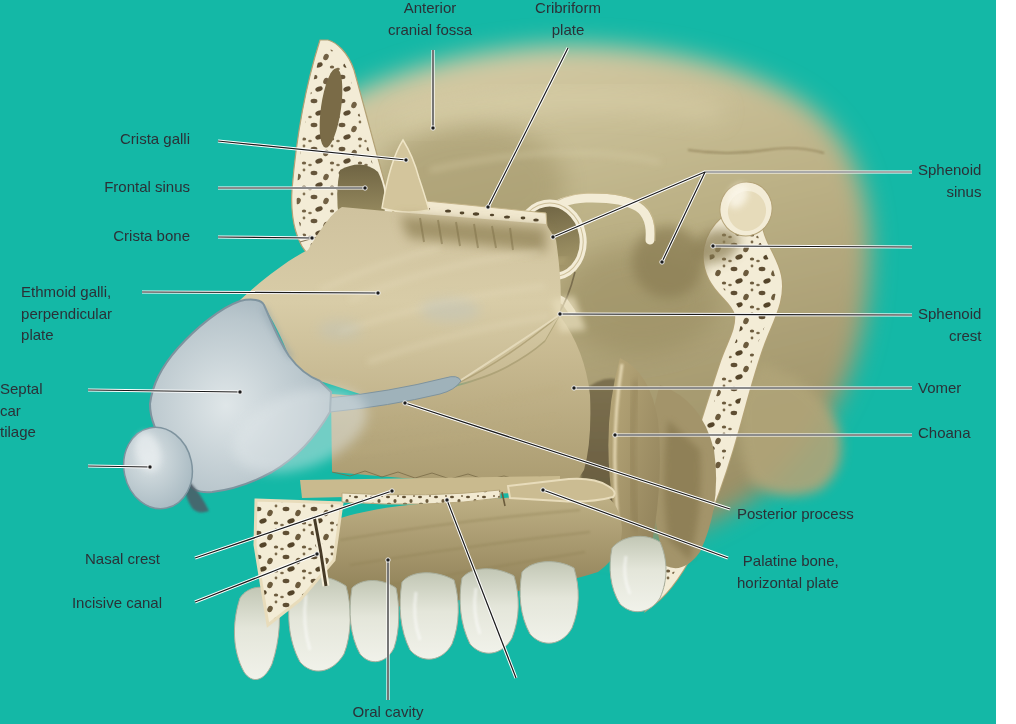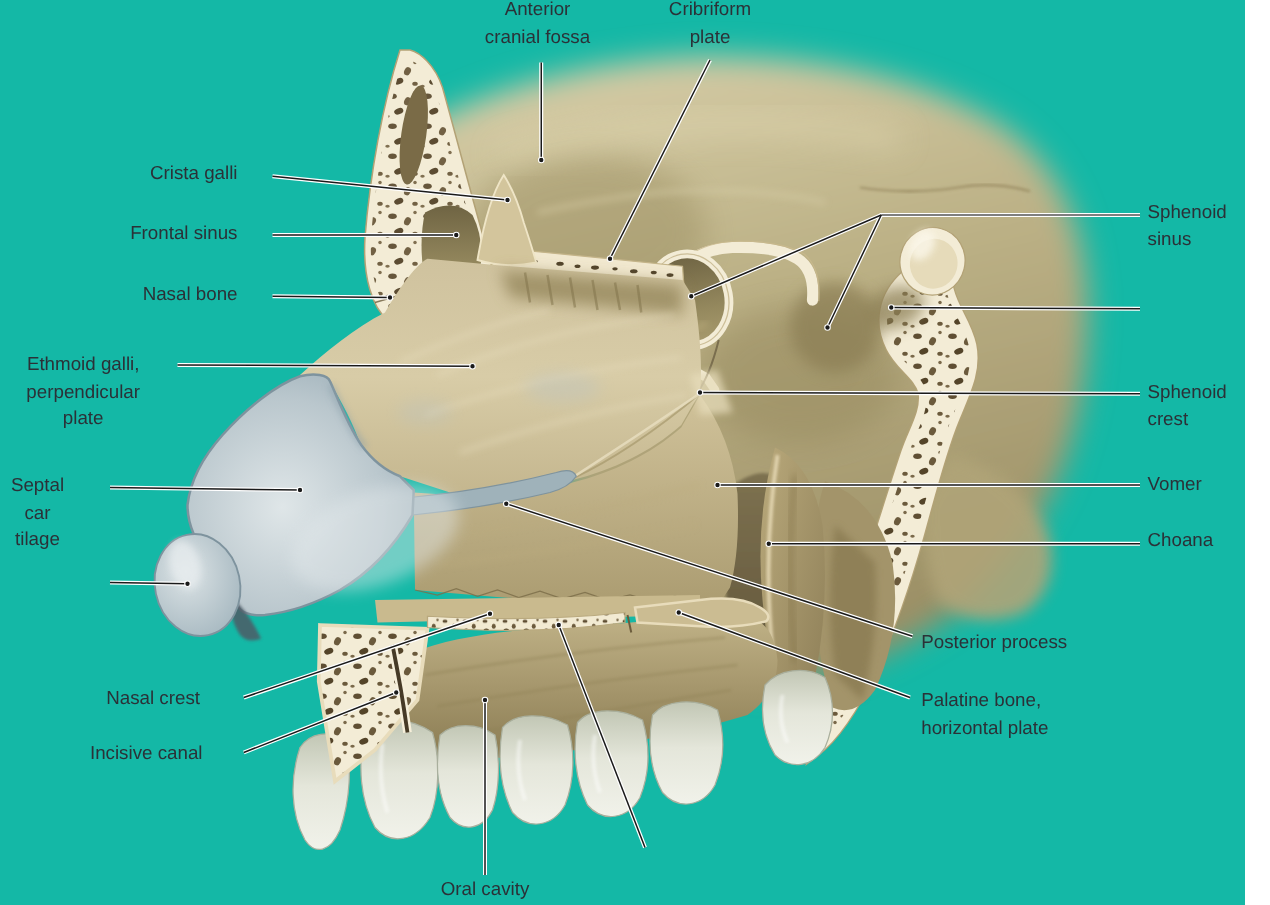--- a/index.html
+++ b/index.html
@@ -1,21 +1,21 @@
 <!DOCTYPE html>
 <html><head>
 <meta charset="utf-8">
 <style>
   html,body{margin:0;padding:0;background:#ffffff;}
   #fig{position:relative;width:996px;height:724px;background:#14b8a6;overflow:hidden;
        font-family:"Liberation Sans",sans-serif;}
   #art{position:absolute;left:0;top:0;}
   .label{position:absolute;font-size:15px;line-height:21.5px;color:#2b3137;
-         white-space:pre-line;}
-  .r{text-align:center;}
+         white-space:pre-line;text-align:right;}
+  .r{text-align:left;}
   .c{text-align:center;}
 </style>
 </head>
 <body>
 
 <div id="fig" aria-label="Nasal septum and bony nasal cavity, parasagittal section">
 
 <svg id="art" width="1016" height="724" viewBox="0 0 1016 724">
   <defs>
     <filter id="b1" x="-30%" y="-30%" width="160%" height="160%">
@@ -336,21 +336,21 @@
     </g>
   </g>
 </svg>
 
 <div class="label c" style="left:355px;top:-3px;width:150px">Anterior
 cranial fossa</div>
 <div class="label c" style="left:508px;top:-3px;width:120px">Cribriform
 plate</div>
 <div class="label r" style="right:806px;top:128px">Crista galli</div>
 <div class="label r" style="right:806px;top:176px">Frontal sinus</div>
-<div class="label r" style="right:806px;top:225px">Nasal bone</div>
+<div class="label r" style="right:806px;top:225px">Crista bone</div>
 <div class="label r" style="right:884px;top:281px">Ethmoid galli,
 perpendicular
 plate</div>
 <div class="label r" style="right:936px;top:378px">Septal
 car tilage</div>
 <div class="label r" style="right:836px;top:548px">Nasal crest</div>
 <div class="label r" style="right:834px;top:592px">Incisive canal</div>
 <div class="label c" style="left:338px;top:701px;width:100px">Oral cavity</div>
 <div class="label" style="left:737px;top:503px">Posterior process</div>
 <div class="label" style="left:737px;top:550px">Palatine bone,

